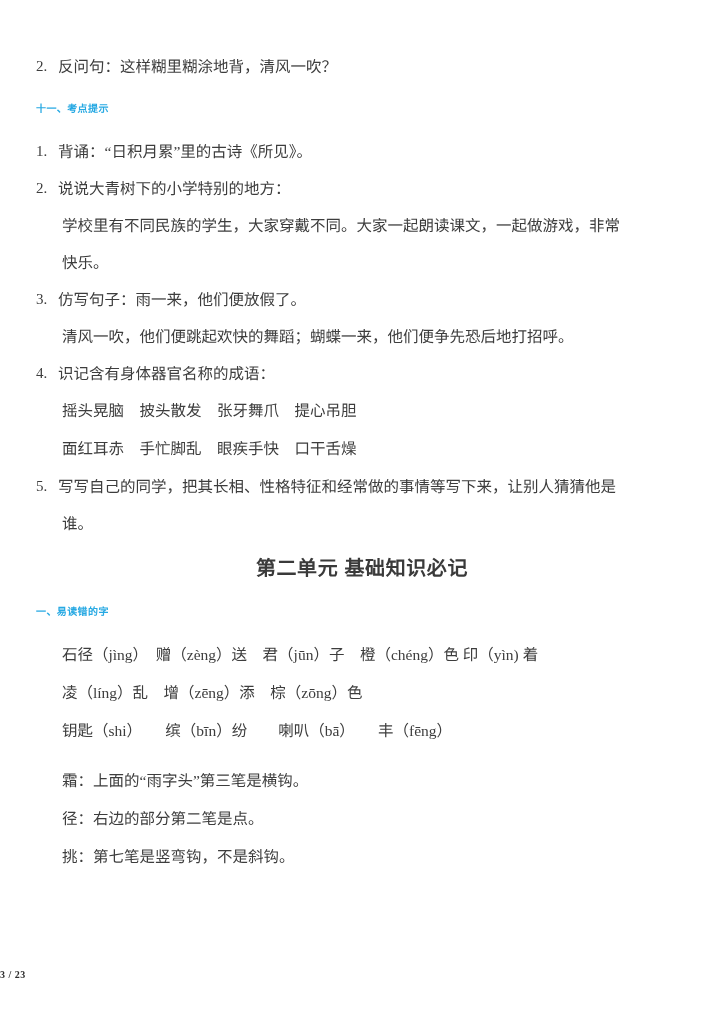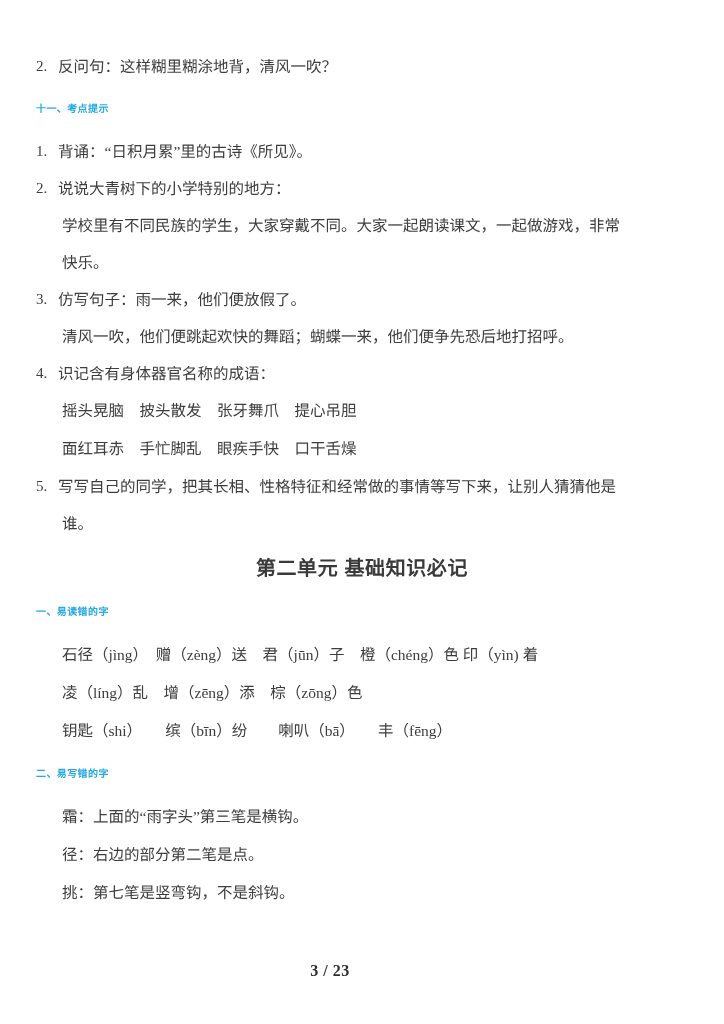--- a/index.html
+++ b/index.html
@@ -111,24 +111,23 @@
   }
 
   .spacer-sm { height: 6px; }
 
   
   .footer {
     position: absolute;
     left: 0;
     bottom: 44px;
     width: 660px;
-    text-align: center;
     font-family: "Liberation Serif", "DejaVu Serif", serif;
     font-weight: bold;
-    font-size: 16px;
+    font-size: 10px;
     color: #2d2d2d;
     letter-spacing: 0.5px;
   }
 </style>
 </head>
 <body>
 
 <div class="page">
   <div class="content" style="padding-top:48px;">
 
@@ -183,21 +182,20 @@
     <div class="blue-head">一、易读错的字</div>
 
     <div class="spacer-sm"></div>
 
     <div class="pinyin-row">石径（jìng）　赠（zèng）送　君（jūn）子　橙（chéng）色 印（yìn) 着</div>
     <div class="pinyin-row">凌（líng）乱　增（zēng）添　棕（zōng）色</div>
     <div class="pinyin-row">钥匙（shi）　　缤（bīn）纷　　喇叭（bā）　　丰（fēng）</div>
 
     <div class="spacer-sm"></div>
 
-    <div class="blue-head">二、易写错的字</div>
 
     <div class="spacer-sm"></div>
 
     <div class="note-row">霜：上面的“雨字头”第三笔是横钩。</div>
     <div class="note-row">径：右边的部分第二笔是点。</div>
     <div class="note-row">挑：第七笔是竖弯钩，不是斜钩。</div>
 
   </div>
 
   <div class="footer">3 / 23</div>

